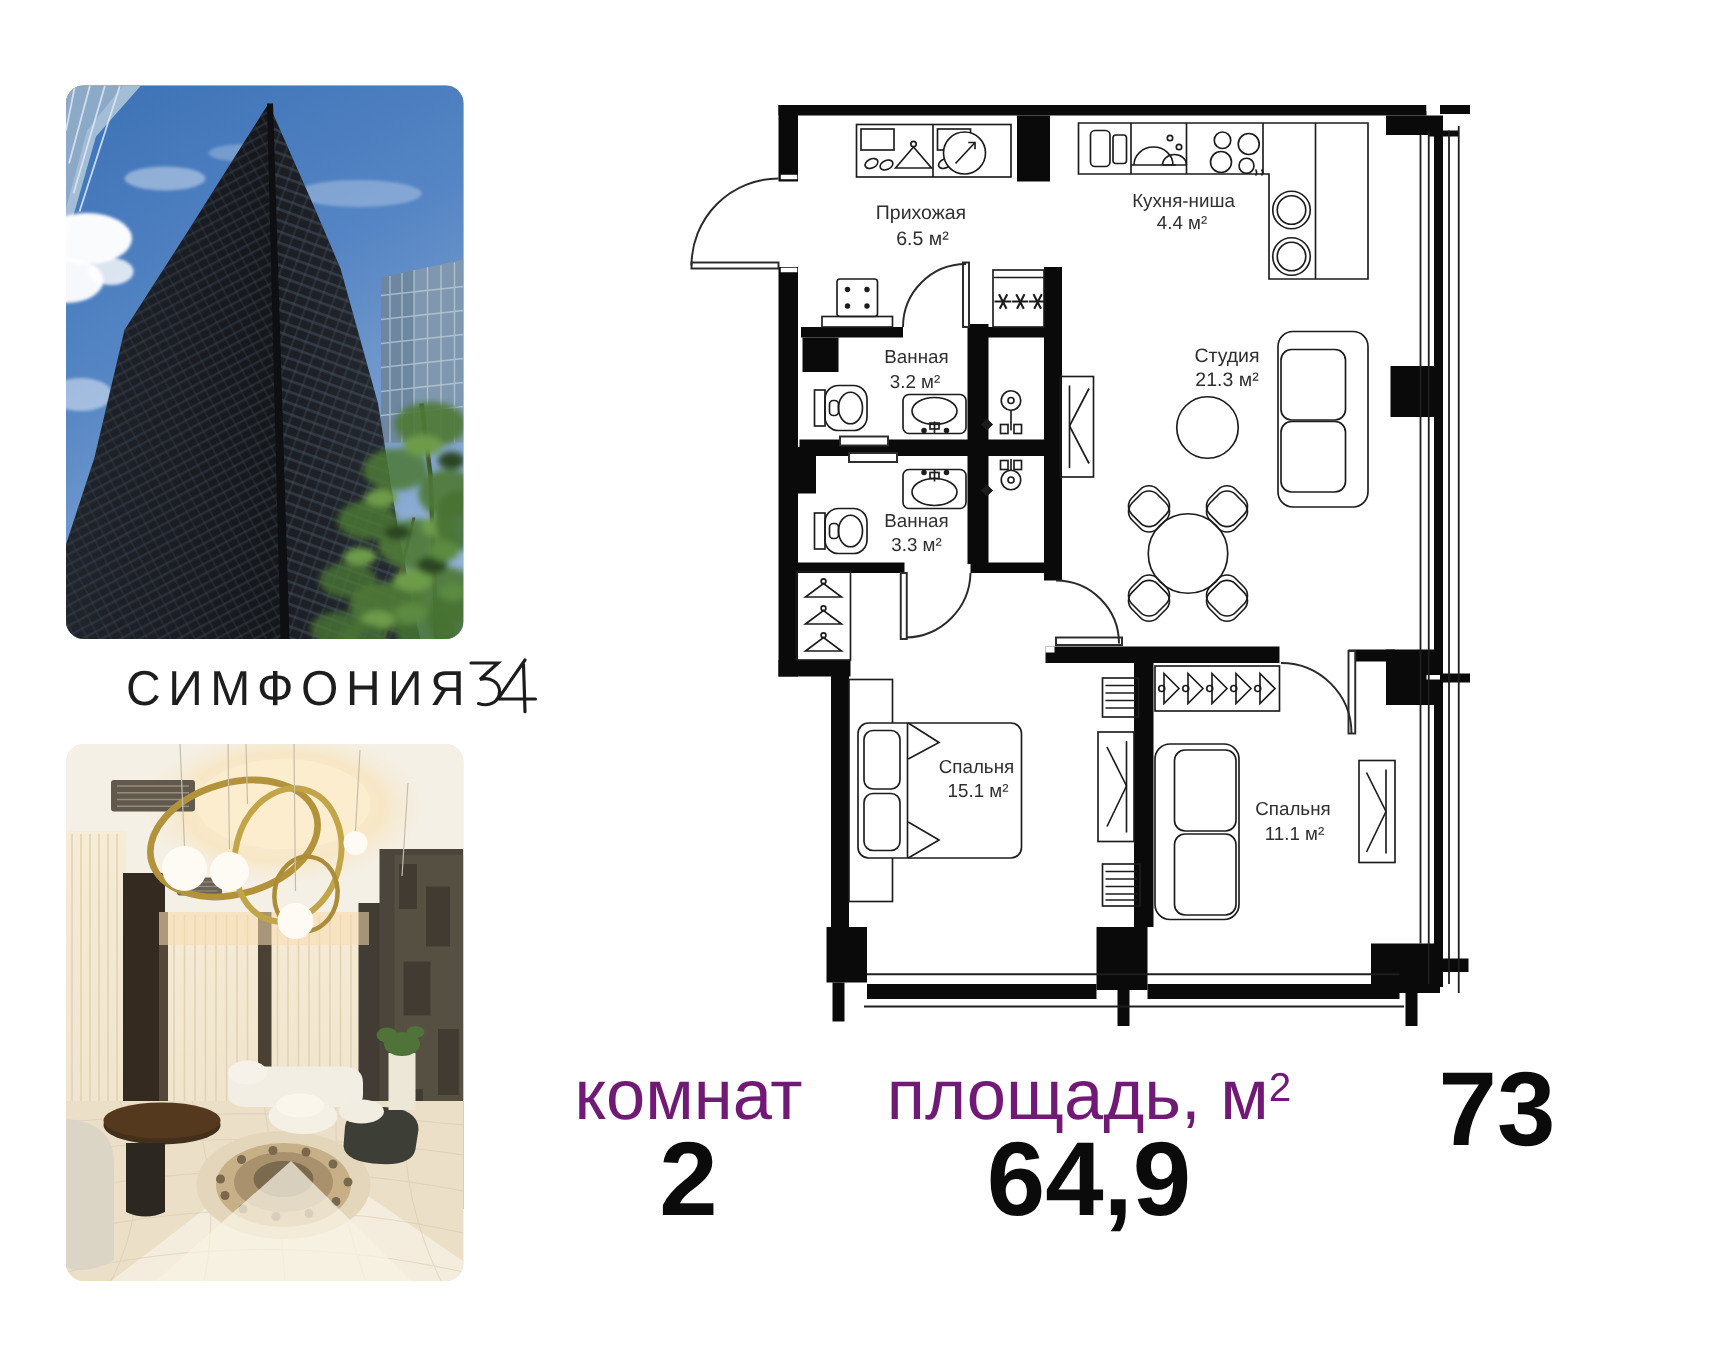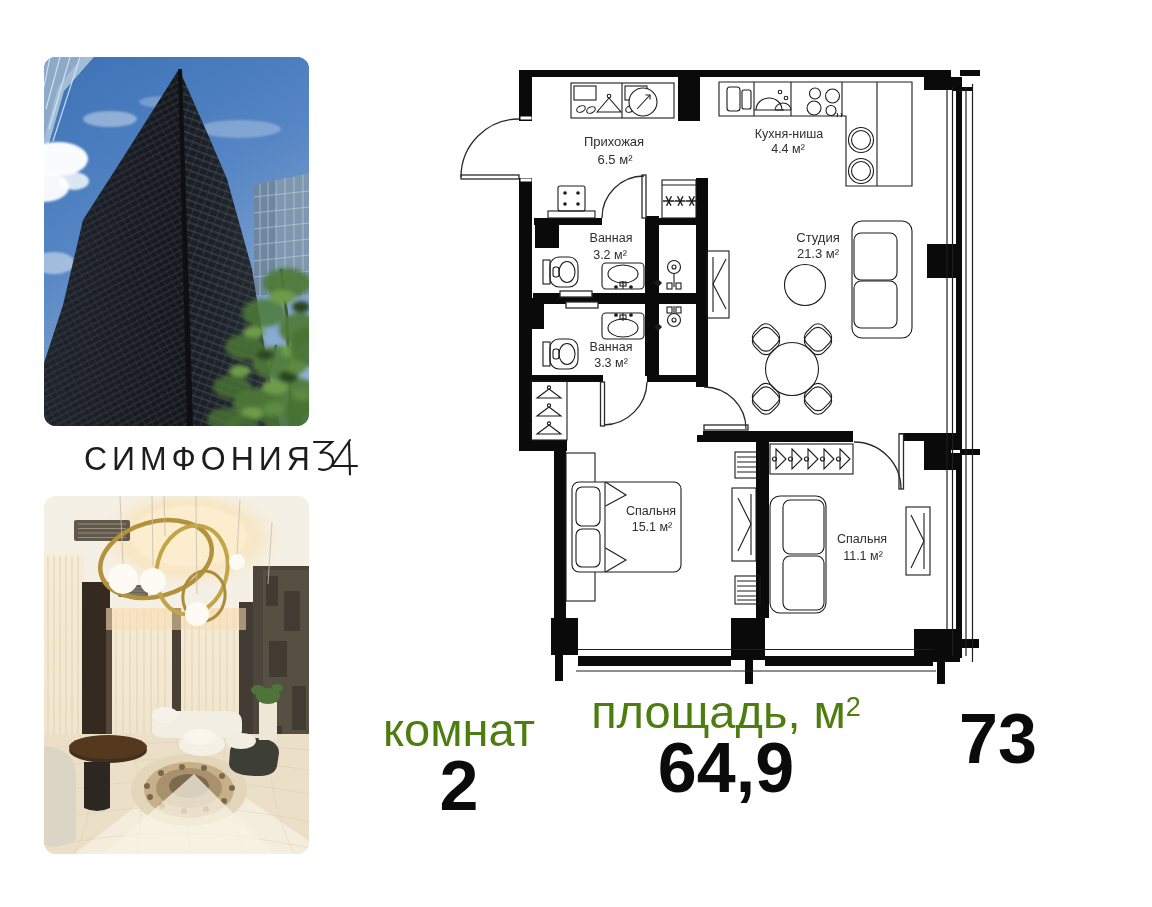--- a/index.html
+++ b/index.html
@@ -10,21 +10,21 @@
   #photo1{left:44px;top:57px;width:265px;height:369px;border-radius:12px;overflow:hidden;
     background:linear-gradient(175deg,#3f74b8 0%,#4a7fc2 30%,#6f9ccf 70%,#9dbbde 100%);}
   #photo2{left:44px;top:496px;width:265px;height:358px;border-radius:12px;overflow:hidden;
     background:#f0e7d8;}
   
   #logo{left:40px;top:443px;width:276px;height:36px;color:#1d1d1d;margin-left:44px;}
   #logo .word{position:absolute;left:0;top:-2px;font-size:32px;letter-spacing:5px;
       font-weight:400;color:#1d1d1d;transform:scaleY(1.02);}
   
   .col{position:absolute;transform:translateX(-50%);text-align:center;white-space:nowrap;}
-  .lbl{font-size:47px;color:#4d7c0f;line-height:1;letter-spacing:0px;}
+  .lbl{font-size:47px;color:#701a75;line-height:1;letter-spacing:0px;}
   .val{font-size:70px;font-weight:bold;color:#0b0b0b;line-height:1;margin-top:-2px;}
 </style>
 </head>
 <body>
 
 <div id="photo1" class="abs">
   <svg width="265" height="369" viewBox="0 0 265 369">
     <defs>
       <linearGradient id="sky" x1="0.1" y1="0" x2="0.5" y2="1">
         <stop offset="0" stop-color="#3d73b7"></stop>
@@ -560,19 +560,19 @@
     <text x="652" y="531" font-size="12.5">15.1 м²</text>
     <text x="862" y="543" font-size="12.5">Спальня</text>
     <text x="863" y="560" font-size="12.5">11.1 м²</text>
   </g>
 </svg>
 
 <div class="col" style="left:459px;top:706px">
   <div class="lbl">комнат</div>
   <div class="val">2</div>
 </div>
-<div class="col" style="left:726px;top:688px">
+<div class="col" style="left:726px;top:706px">
   <div class="lbl">площадь, м<span style="font-size:27px;vertical-align:12px;">2</span></div>
   <div class="val">64,9</div>
 </div>
 <div class="col" style="left:998px;top:706px">
   <div class="val">73</div>
 </div>
 
 </body></html>

